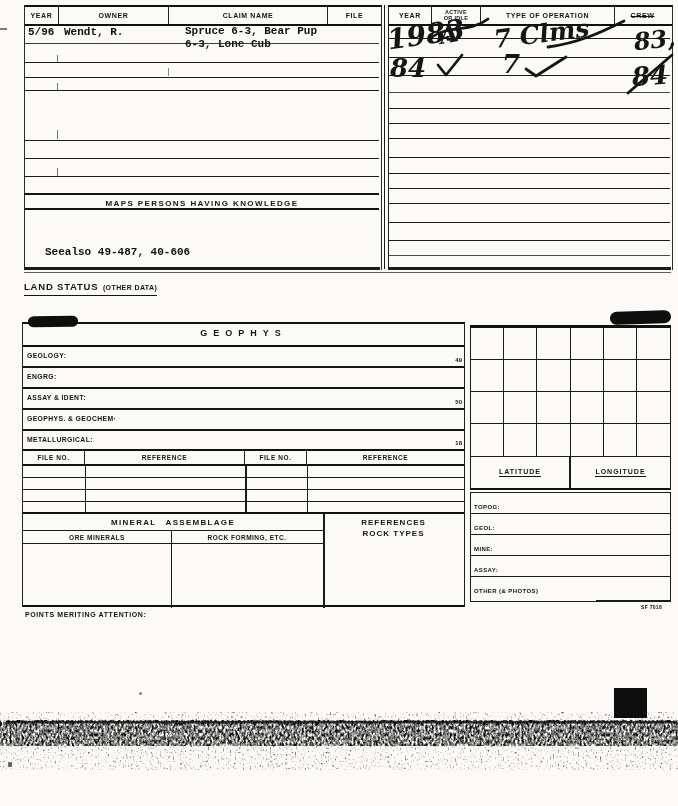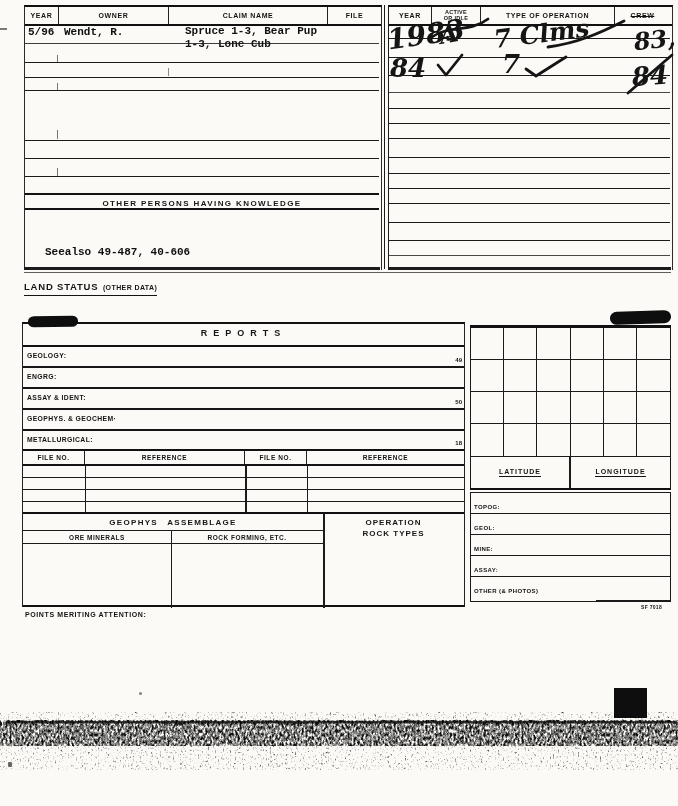--- a/index.html
+++ b/index.html
@@ -34,39 +34,39 @@
     <div style="display:flex;height:17px;border-bottom:2.5px solid #111;">
       <div class="hcell" style="width:34px">YEAR</div>
       <div class="hcell" style="width:110px">OWNER</div>
       <div class="hcell" style="width:159px">CLAIM NAME</div>
       <div class="hcell" style="width:53px;border-right:none">FILE</div>
     </div>
   </div>
 
   <div class="typed" style="left:28px;top:26px">5/96</div>
   <div class="typed" style="left:64px;top:26px">Wendt, R.</div>
-  <div class="typed" style="left:185px;top:25px">Spruce 1-3, Bear Pup</div>
-  <div class="typed" style="left:185px;top:38px">1-3, Lone Cub</div>
+  <div class="typed" style="left:185px;top:25px">Spruce 6-3, Bear Pup</div>
+  <div class="typed" style="left:185px;top:38px">6-3, Lone Cub</div>
 
   <div class="hline" style="left:25px;top:43px;width:354px;opacity:.85"></div>
   <div class="hline" style="left:25px;top:62px;width:354px"></div>
   <div class="hline" style="left:25px;top:77px;width:354px"></div>
   <div class="hline" style="left:25px;top:90px;width:354px"></div>
   <div class="vline" style="left:57px;top:55px;height:8px;opacity:.6"></div>
   <div class="vline" style="left:57px;top:83px;height:8px;opacity:.6"></div>
   <div class="vline" style="left:168px;top:68px;height:8px;opacity:.5"></div>
 
 
   <div class="hline" style="left:25px;top:140px;width:354px"></div>
   <div class="hline" style="left:25px;top:158px;width:354px"></div>
   <div class="hline" style="left:25px;top:176px;width:354px"></div>
   <div class="vline" style="left:57px;top:130px;height:9px;opacity:.6"></div>
   <div class="vline" style="left:57px;top:168px;height:8px;opacity:.6"></div>
 
-  <div class="band" style="left:25px;top:193px;width:354px;height:17px;">OTHER PERSONS HAVING KNOWLEDGE</div>
+  <div class="band" style="left:25px;top:193px;width:354px;height:17px;">MAPS PERSONS HAVING KNOWLEDGE</div>
 
   <div class="typed" style="left:45px;top:246px">Seealso 49-487, 40-606</div>
 
   <div class="vline" style="left:384px;top:5px;height:264px"></div>
   <div class="abs" style="left:388px;top:5px;width:283px;height:263px;border-left:1.5px solid #1b1b1b;border-right:1px solid #2a2a2a;border-top:2.5px solid #111;">
     <div style="display:flex;height:17px;border-bottom:2px solid #111;">
       <div class="hcell" style="width:43px">YEAR</div>
       <div class="hcell" style="width:49px;padding-top:2px;font-size:5.5px;line-height:6px;letter-spacing:.3px">
         <div>ACTIVE</div>
         <div>OR IDLE</div>
@@ -111,21 +111,21 @@
   <div class="hline" style="left:388px;top:267px;width:283px;height:2.5px"></div>
   <div class="hline" style="left:24px;top:272px;width:647px;opacity:.7"></div>
 
   <div class="abs" style="left:24px;top:276px;border-bottom:1.5px solid #131313;padding-bottom:1px;white-space:nowrap">
     <span style="font:bold 9.5px 'Liberation Sans',sans-serif;letter-spacing:.8px">LAND STATUS</span>
     <span style="font:bold 7px 'Liberation Sans',sans-serif;letter-spacing:.4px">(OTHER DATA)</span>
   </div>
 
   <div class="abs" style="left:22px;top:322px;width:443px;height:285px;box-sizing:border-box;border:1px solid #222;border-top:2.5px solid #111;border-bottom:2px solid #111;">
 
-    <div style="height:17px;border-bottom:2px solid #111;text-align:center;font:bold 9px 'Liberation Sans',sans-serif;letter-spacing:6px;padding-top:4px">REPORTS</div>
+    <div style="height:17px;border-bottom:2px solid #111;text-align:center;font:bold 9px 'Liberation Sans',sans-serif;letter-spacing:6px;padding-top:4px">GEOPHYS</div>
 
     <div style="position:relative;height:19px;border-bottom:2px solid #161616;">
       <span class="flabel" style="position:absolute;left:4px;top:5px">GEOLOGY:</span>
       <span class="refnum" style="right:2px;top:10px">49</span>
     </div>
     <div style="position:relative;height:19px;border-bottom:2px solid #161616;">
       <span class="flabel" style="position:absolute;left:4px;top:5px">ENGRG:</span>
     </div>
     <div style="position:relative;height:19px;border-bottom:2px solid #161616;">
       <span class="flabel" style="position:absolute;left:4px;top:5px">ASSAY &amp; IDENT:</span>
@@ -150,27 +150,27 @@
     <div style="position:relative;height:46px;border-bottom:2.5px solid #111;">
       <div class="hline" style="left:0;top:11px;width:441px"></div>
       <div class="hline" style="left:0;top:23px;width:441px"></div>
       <div class="hline" style="left:0;top:35px;width:441px"></div>
       <div class="vline" style="left:62px;top:0;height:46px"></div>
       <div class="vline" style="left:222px;top:0;height:46px;width:1.5px"></div>
       <div class="vline" style="left:284px;top:0;height:46px"></div>
     </div>
 
     <div style="position:relative;height:94px;">
-      <div style="position:absolute;left:0;top:0;width:300px;height:17px;border-bottom:1px solid #1b1b1b;text-align:center;font:bold 8px 'Liberation Sans',sans-serif;letter-spacing:1.3px;word-spacing:6px;padding-top:4px;box-sizing:border-box">GEOPHYS ASSEMBLAGE</div>
+      <div style="position:absolute;left:0;top:0;width:300px;height:17px;border-bottom:1px solid #1b1b1b;text-align:center;font:bold 8px 'Liberation Sans',sans-serif;letter-spacing:1.3px;word-spacing:6px;padding-top:4px;box-sizing:border-box">MINERAL ASSEMBLAGE</div>
       <div style="position:absolute;left:0;top:17px;width:148px;height:13px;border-bottom:1px solid #1b1b1b;text-align:center;font:bold 6.5px 'Liberation Sans',sans-serif;letter-spacing:.5px;padding-top:3px;box-sizing:border-box">ORE MINERALS</div>
       <div style="position:absolute;left:148px;top:17px;width:152px;height:13px;border-bottom:1px solid #1b1b1b;text-align:center;font:bold 6.5px 'Liberation Sans',sans-serif;letter-spacing:.5px;padding-top:3px;box-sizing:border-box">ROCK FORMING, ETC.</div>
       <div class="vline" style="left:148px;top:17px;height:77px"></div>
       <div class="vline" style="left:300px;top:0;height:94px;width:1.5px"></div>
       <div style="position:absolute;left:300px;top:3px;width:141px;text-align:center;font:bold 8px 'Liberation Sans',sans-serif;letter-spacing:1px;line-height:11px">
-        <div>OPERATION</div>
+        <div>REFERENCES</div>
         <div>ROCK TYPES</div>
       </div>
     </div>
   </div>
 
   <div class="abs flabel" style="left:25px;top:611px;font-size:7px;letter-spacing:.6px">POINTS MERITING ATTENTION:</div>
 
   <div class="gridbox" style="left:470px;top:325px;width:201px;height:132px;border:1.5px solid #1b1b1b;border-top:3px solid #111;">
     <div class="gcell"></div>
       <div class="gcell"></div>

